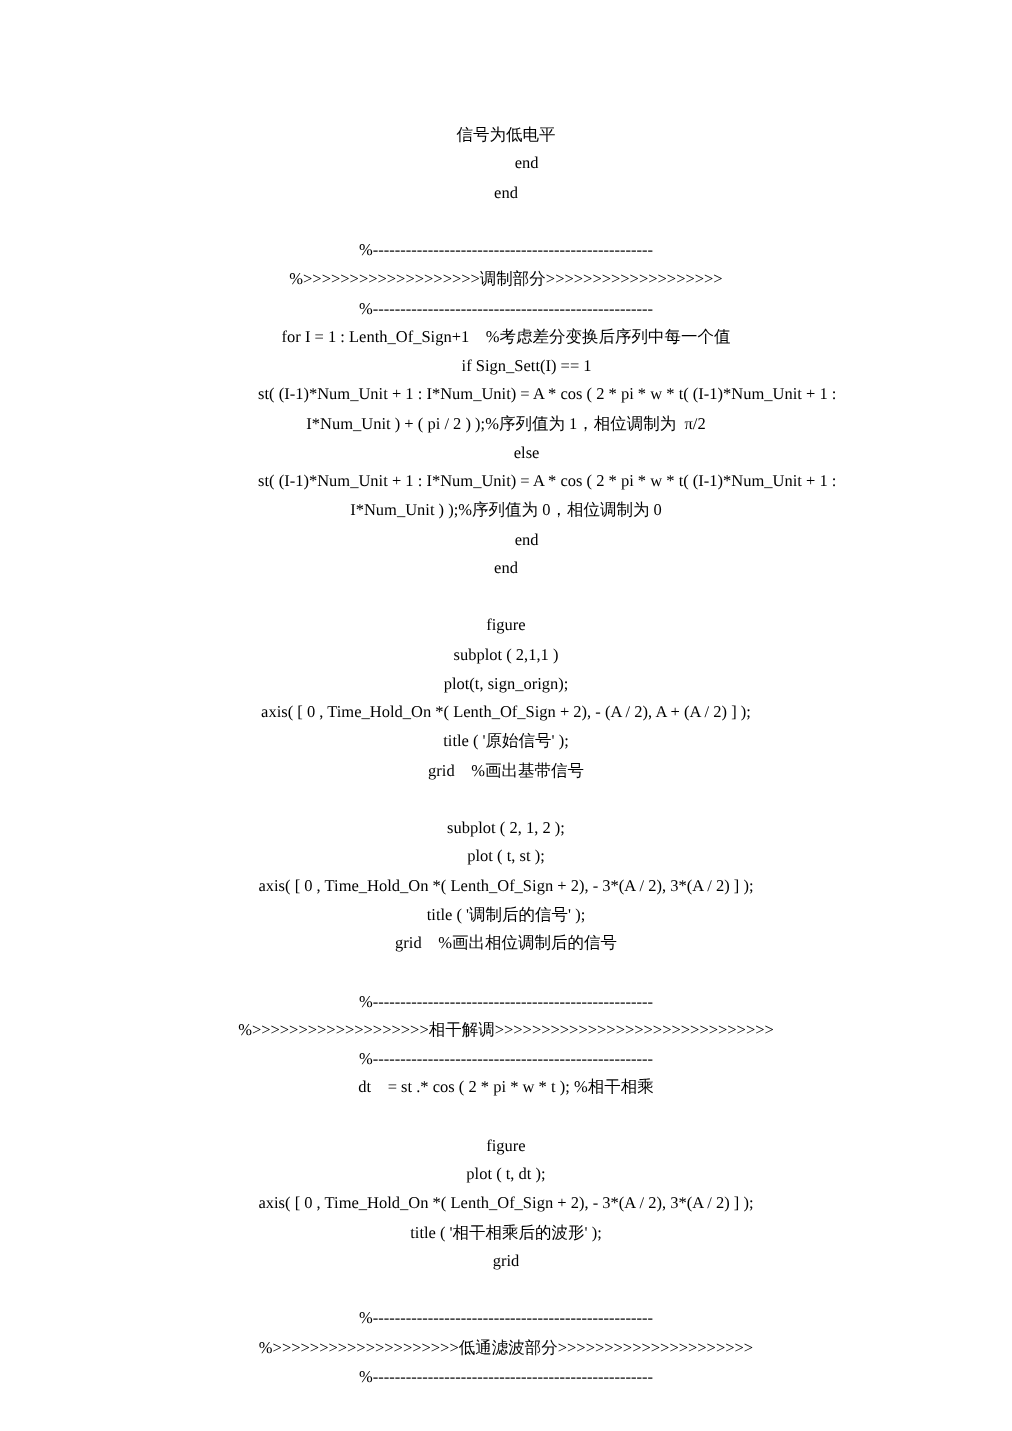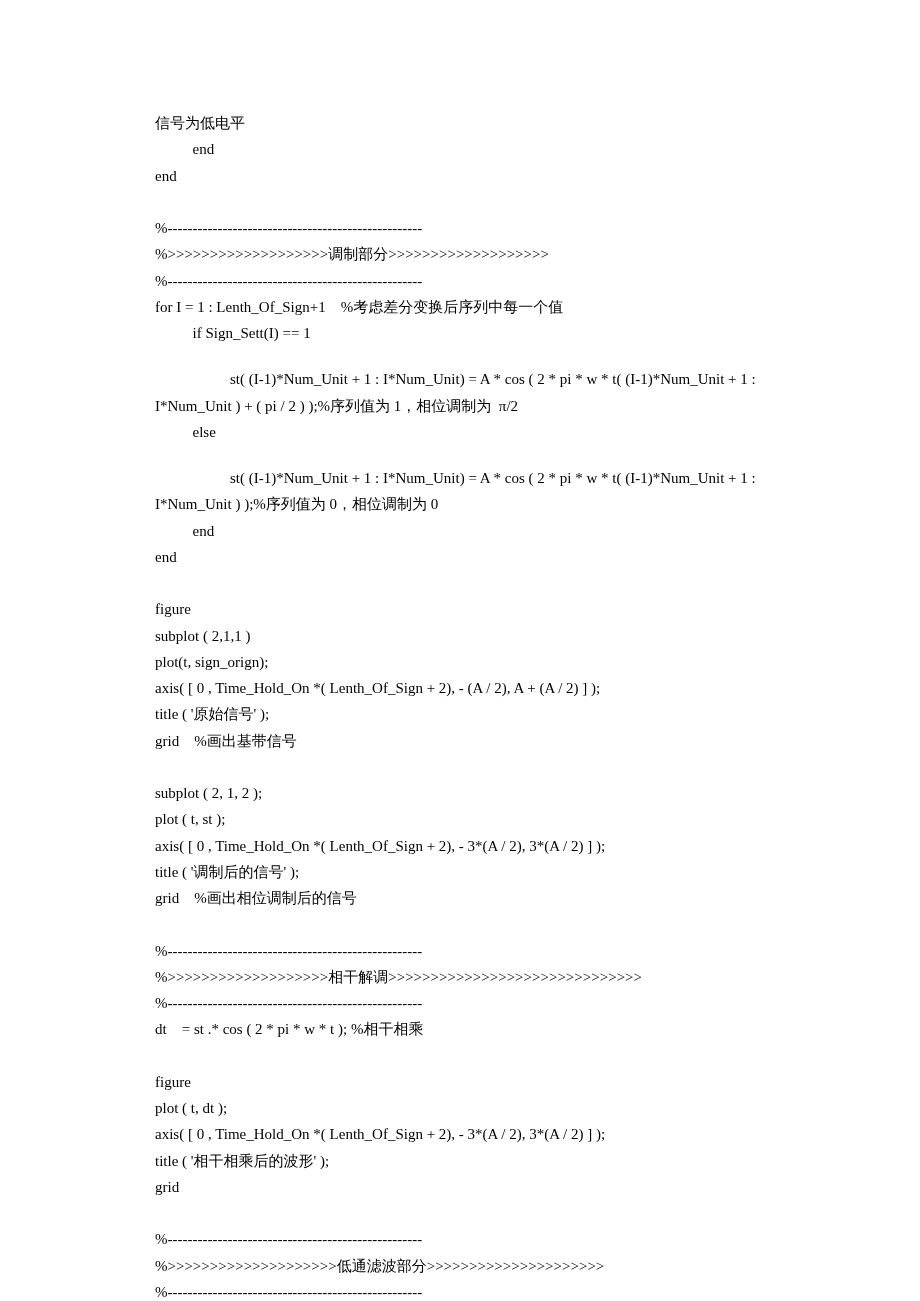--- a/index.html
+++ b/index.html
@@ -16,27 +16,27 @@
       line-height: 1.75;
       color: #000000;
       padding: 110px 155px 100px 155px;
     }
     .page {
       white-space: pre-wrap;
       word-break: break-word;
     }
     .line {
       display: block;
+      text-align: center;
     }
     .indent1 {
       padding-left: 2.5em;
     }
     .indent2 {
       padding-left: 5em;
-      margin-top: 20px;
     }
     .blank {
       height: 1.75em;
     }
   </style>
 </head>
 <body>
 
 <div class="page" id="page-root"><span class="line">信号为低电平</span><span class="line indent1">end</span><span class="line">end</span><span class="line blank"></span><span class="line">%---------------------------------------------------</span><span class="line">%&gt;&gt;&gt;&gt;&gt;&gt;&gt;&gt;&gt;&gt;&gt;&gt;&gt;&gt;&gt;&gt;&gt;&gt;&gt;调制部分&gt;&gt;&gt;&gt;&gt;&gt;&gt;&gt;&gt;&gt;&gt;&gt;&gt;&gt;&gt;&gt;&gt;&gt;&gt;</span><span class="line">%---------------------------------------------------</span><span class="line">for I = 1 : Lenth_Of_Sign+1    %考虑差分变换后序列中每一个值</span><span class="line indent1">if Sign_Sett(I) == 1</span><span class="line indent2">st( (I-1)*Num_Unit + 1 : I*Num_Unit) = A * cos ( 2 * pi * w * t( (I-1)*Num_Unit + 1 :</span><span class="line">I*Num_Unit ) + ( pi / 2 ) );%序列值为 1，相位调制为  π/2</span><span class="line indent1">else</span><span class="line indent2">st( (I-1)*Num_Unit + 1 : I*Num_Unit) = A * cos ( 2 * pi * w * t( (I-1)*Num_Unit + 1 :</span><span class="line">I*Num_Unit ) );%序列值为 0，相位调制为 0</span><span class="line indent1">end</span><span class="line">end</span><span class="line blank"></span><span class="line">figure</span><span class="line">subplot ( 2,1,1 )</span><span class="line">plot(t, sign_orign);</span><span class="line">axis( [ 0 , Time_Hold_On *( Lenth_Of_Sign + 2), - (A / 2), A + (A / 2) ] );</span><span class="line">title ( '原始信号' );</span><span class="line">grid    %画出基带信号</span><span class="line blank"></span><span class="line">subplot ( 2, 1, 2 );</span><span class="line">plot ( t, st );</span><span class="line">axis( [ 0 , Time_Hold_On *( Lenth_Of_Sign + 2), - 3*(A / 2), 3*(A / 2) ] );</span><span class="line">title ( '调制后的信号' );</span><span class="line">grid    %画出相位调制后的信号</span><span class="line blank"></span><span class="line">%---------------------------------------------------</span><span class="line">%&gt;&gt;&gt;&gt;&gt;&gt;&gt;&gt;&gt;&gt;&gt;&gt;&gt;&gt;&gt;&gt;&gt;&gt;&gt;相干解调&gt;&gt;&gt;&gt;&gt;&gt;&gt;&gt;&gt;&gt;&gt;&gt;&gt;&gt;&gt;&gt;&gt;&gt;&gt;&gt;&gt;&gt;&gt;&gt;&gt;&gt;&gt;&gt;&gt;&gt;</span><span class="line">%---------------------------------------------------</span><span class="line">dt    = st .* cos ( 2 * pi * w * t ); %相干相乘</span><span class="line blank"></span><span class="line">figure</span><span class="line">plot ( t, dt );</span><span class="line">axis( [ 0 , Time_Hold_On *( Lenth_Of_Sign + 2), - 3*(A / 2), 3*(A / 2) ] );</span><span class="line">title ( '相干相乘后的波形' );</span><span class="line">grid</span><span class="line blank"></span><span class="line">%---------------------------------------------------</span><span class="line">%&gt;&gt;&gt;&gt;&gt;&gt;&gt;&gt;&gt;&gt;&gt;&gt;&gt;&gt;&gt;&gt;&gt;&gt;&gt;&gt;低通滤波部分&gt;&gt;&gt;&gt;&gt;&gt;&gt;&gt;&gt;&gt;&gt;&gt;&gt;&gt;&gt;&gt;&gt;&gt;&gt;&gt;&gt;</span><span class="line">%---------------------------------------------------</span></div>
 

